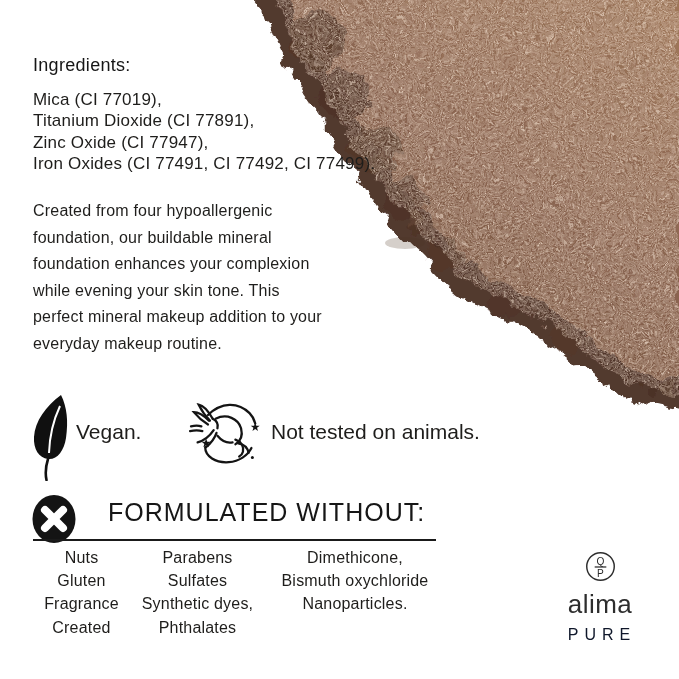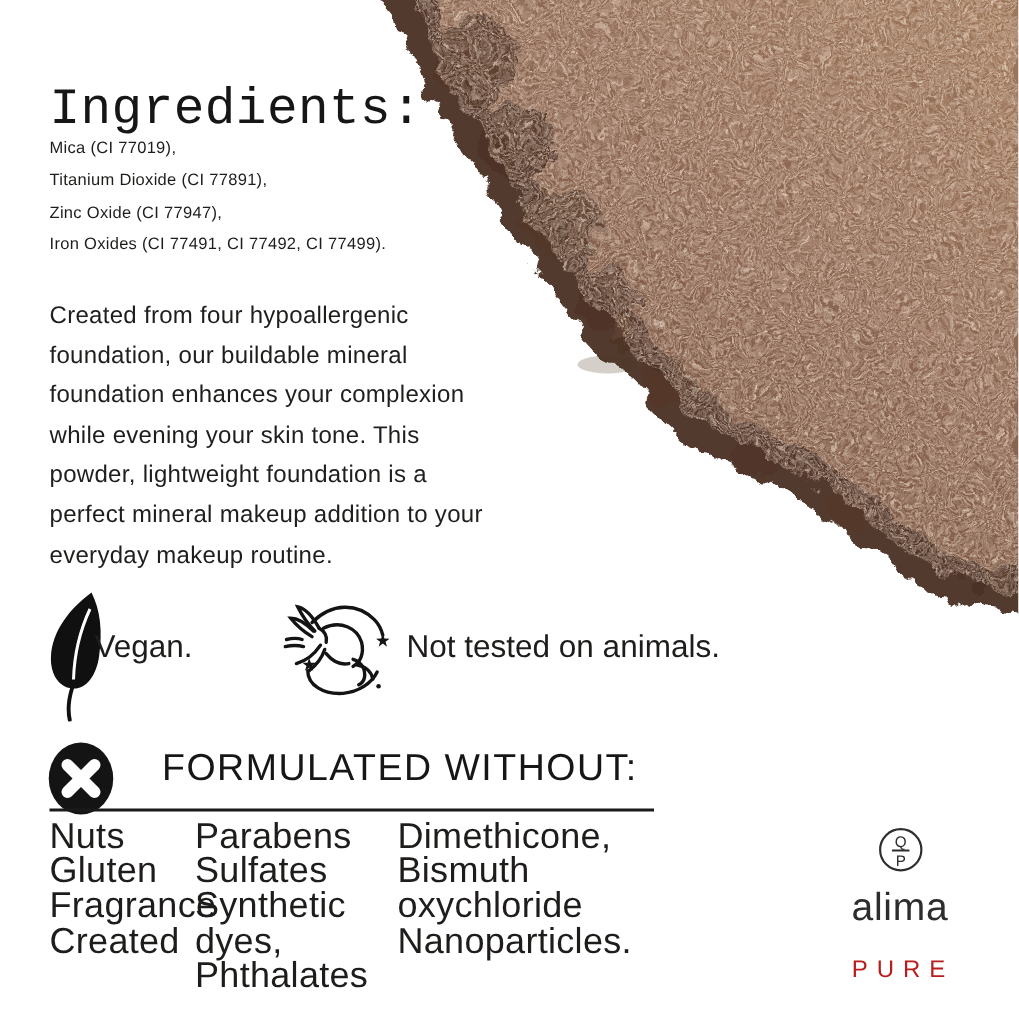--- a/index.html
+++ b/index.html
@@ -5,46 +5,46 @@
   html,body{margin:0;padding:0;background:#ffffff;}
   #canvas{
     position:relative;width:679px;height:679px;background:#ffffff;
     overflow:hidden;font-family:"Liberation Sans",sans-serif;color:#1d1d1b;
   }
   .abs{position:absolute;}
   #powder-svg{position:absolute;left:0;top:0;z-index:0;}
   .text-layer{position:absolute;z-index:2;}
 
   .ingredients-heading{
-    left:33px;top:55px;font-size:34px;letter-spacing:.3px;color:#161616;font-family:Liberation Mono, monospace;
+    left:33px;top:55px;font-size:18px;letter-spacing:.3px;color:#161616;
   }
   .ingredients-list{
-    left:33px;top:89px;font-size:11px;line-height:21.3px;letter-spacing:.2px;color:#1e1d1b;
+    left:33px;top:89px;font-size:17px;line-height:21.3px;letter-spacing:.2px;color:#1e1d1b;
   }
   .description{
     left:33px;top:198px;font-size:16px;line-height:26.6px;letter-spacing:.2px;color:#1f1e1c;
   }
   .leaf-wrap{left:28px;top:393px;}
-  .vegan-label{left:63px;top:420px;font-size:21px;color:#1e1d1b;}
+  .vegan-label{left:76px;top:420px;font-size:21px;color:#1e1d1b;}
   .bunny-wrap{left:189px;top:398px;}
   .cruelty-label{left:271px;top:420px;font-size:21px;color:#1e1d1b;}
 
   .xcircle-wrap{left:31px;top:494px;}
   .fw-heading{left:87px;top:498px;font-size:25px;letter-spacing:1px;color:#161616;margin-left:21px;}
   .fw-divider{left:33px;top:539px;width:403px;height:2px;background:#1a1a1a;}
   .fw-columns{left:33px;top:546px;width:420px;display:flex;}
-  .fw-col{font-size:24px;line-height:23.2px;letter-spacing:.2px;color:#1e1d1b;}
+  .fw-col{font-size:16px;line-height:23.2px;letter-spacing:.2px;color:#1e1d1b;text-align:center;}
   .fw-col-1{width:97px;}
   .fw-col-2{width:135px;}
   .fw-col-3{width:180px;}
 
   .brand{left:544px;top:551px;width:112px;text-align:center;z-index:2;}
   .brand-monogram{display:block;margin:0 auto;}
   .brand-wordmark{font-size:26px;letter-spacing:.5px;color:#2d2d2d;line-height:40px;margin-top:2px;}
-  .brand-tagline{font-size:16px;letter-spacing:6px;color:#b91c1c;margin-top:14px;text-indent:4px;}
+  .brand-tagline{font-size:16px;letter-spacing:6px;color:#0f172a;margin-top:2px;text-indent:4px;}
   svg text{font-family:"Liberation Sans",sans-serif;}
 </style>
 </head>
 <body>
 
 <div id="canvas">
 
   <svg id="powder-svg" width="679" height="679" viewBox="0 0 679 679" aria-hidden="true">
     <defs>
       <linearGradient id="pg" x1="85%" y1="0%" x2="15%" y2="100%">
@@ -119,21 +119,20 @@
     <div>Titanium Dioxide (CI 77891),</div>
     <div>Zinc Oxide (CI 77947),</div>
     <div>Iron Oxides (CI 77491, CI 77492, CI 77499).</div>
   </div>
 
   <div class="text-layer description">
     <div>Created from four hypoallergenic</div>
     <div>foundation, our buildable mineral</div>
     <div>foundation enhances your complexion</div>
     <div>while evening your skin tone. This</div>
-    <div>powder, lightweight foundation is a</div>
     <div>perfect mineral makeup addition to your</div>
     <div>everyday makeup routine.</div>
   </div>
 
   <div class="text-layer leaf-wrap">
     <svg width="46" height="88" viewBox="0 0 46 88">
       <path d="M 33 2 C 18 13 7 28 6 44 C 5.2 56 11 65 20 66 C 29 67 36 58 38 45 C 40.5 28 39 14 33 2 Z" fill="#101010"></path>
       <path d="M 21 60 C 21.5 44 25 28 32 13" fill="none" stroke="#ffffff" stroke-width="2"></path>
       <path d="M 20 66 C 17.5 74 17 80 18.5 87" fill="none" stroke="#101010" stroke-width="2.6" stroke-linecap="round"></path>
     </svg>

